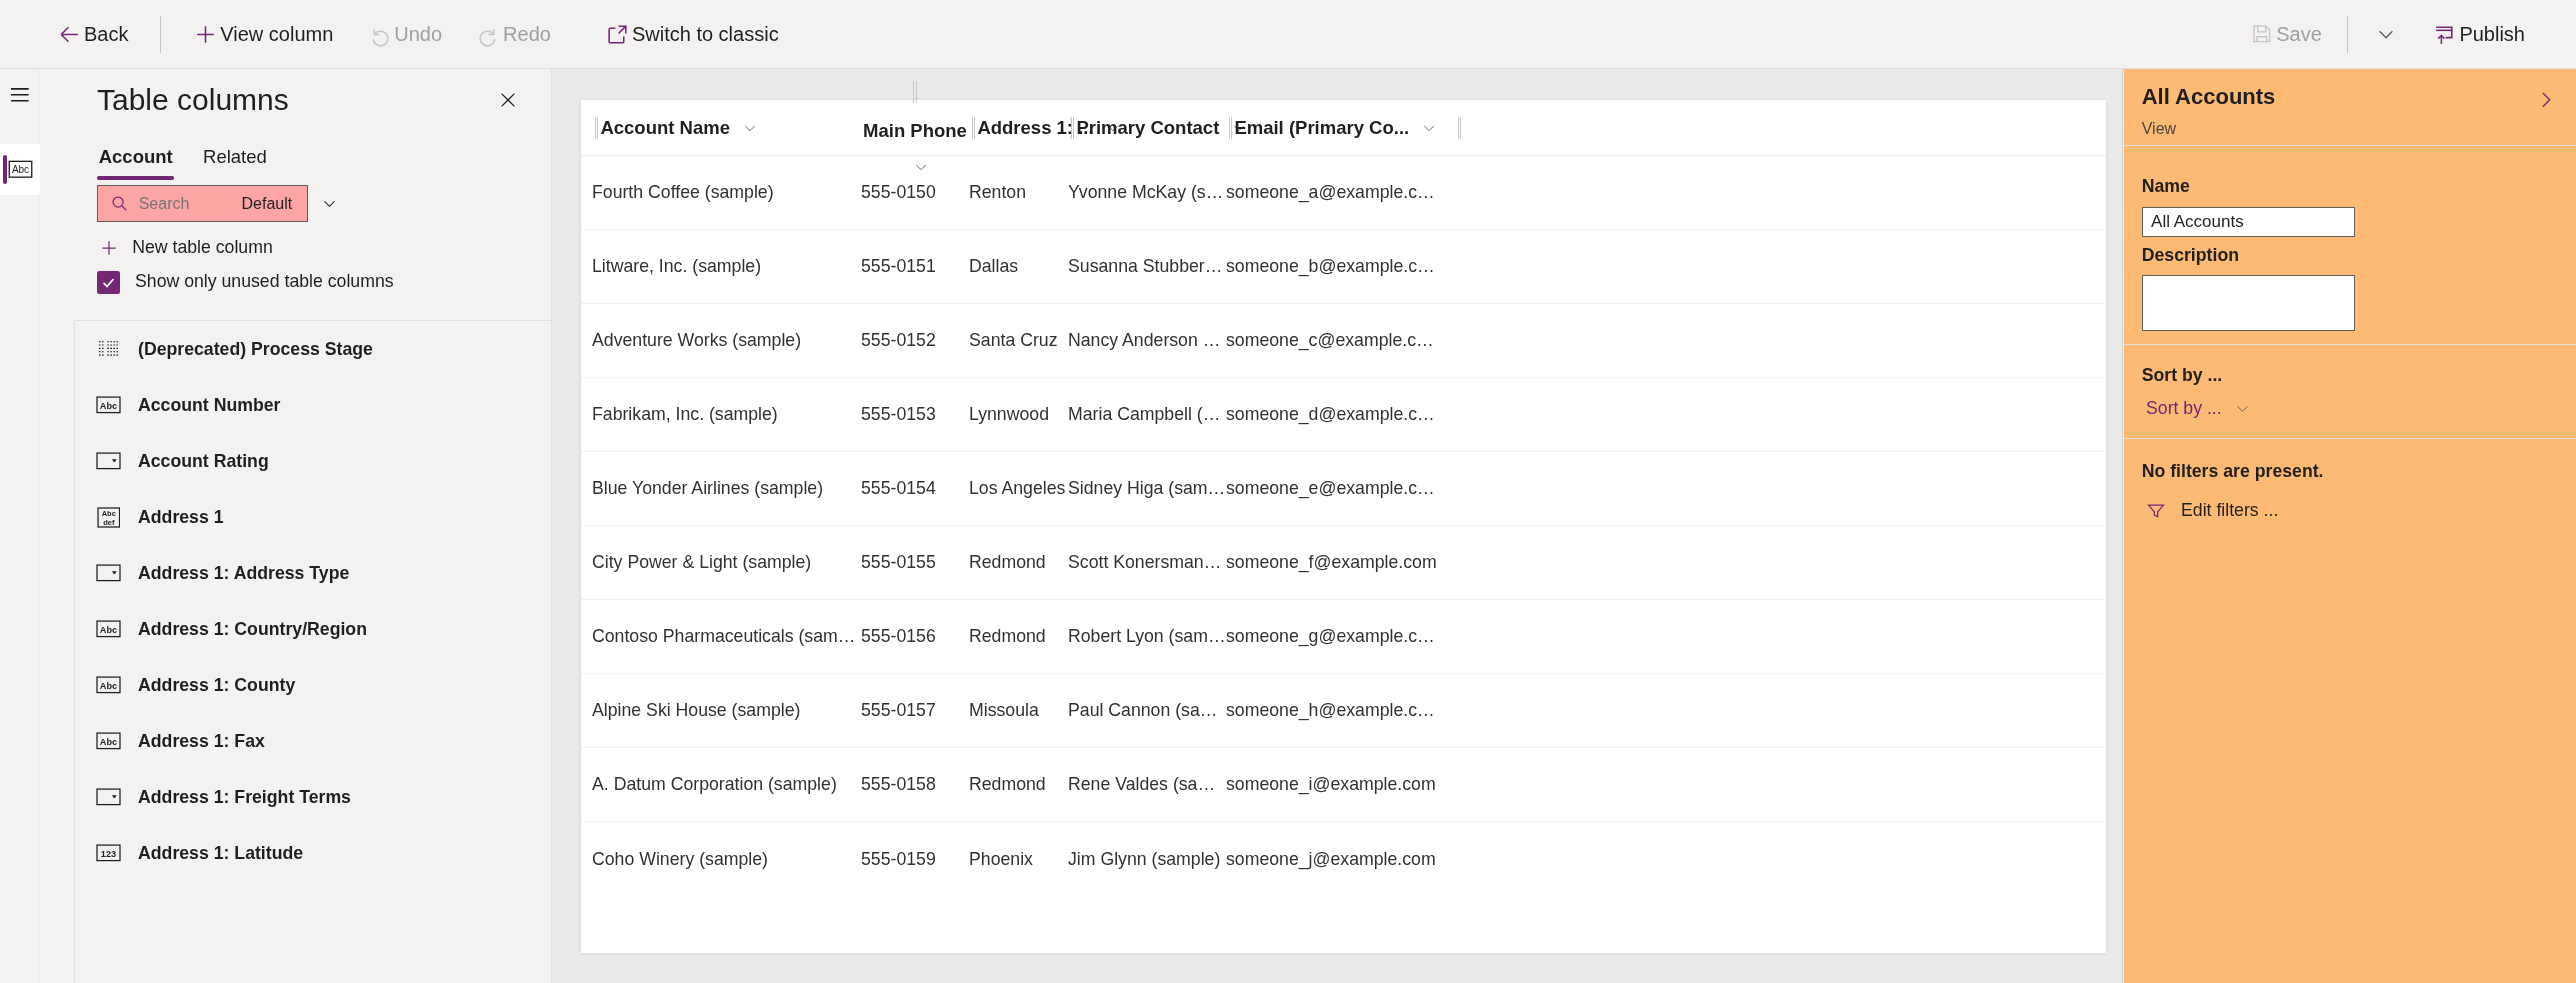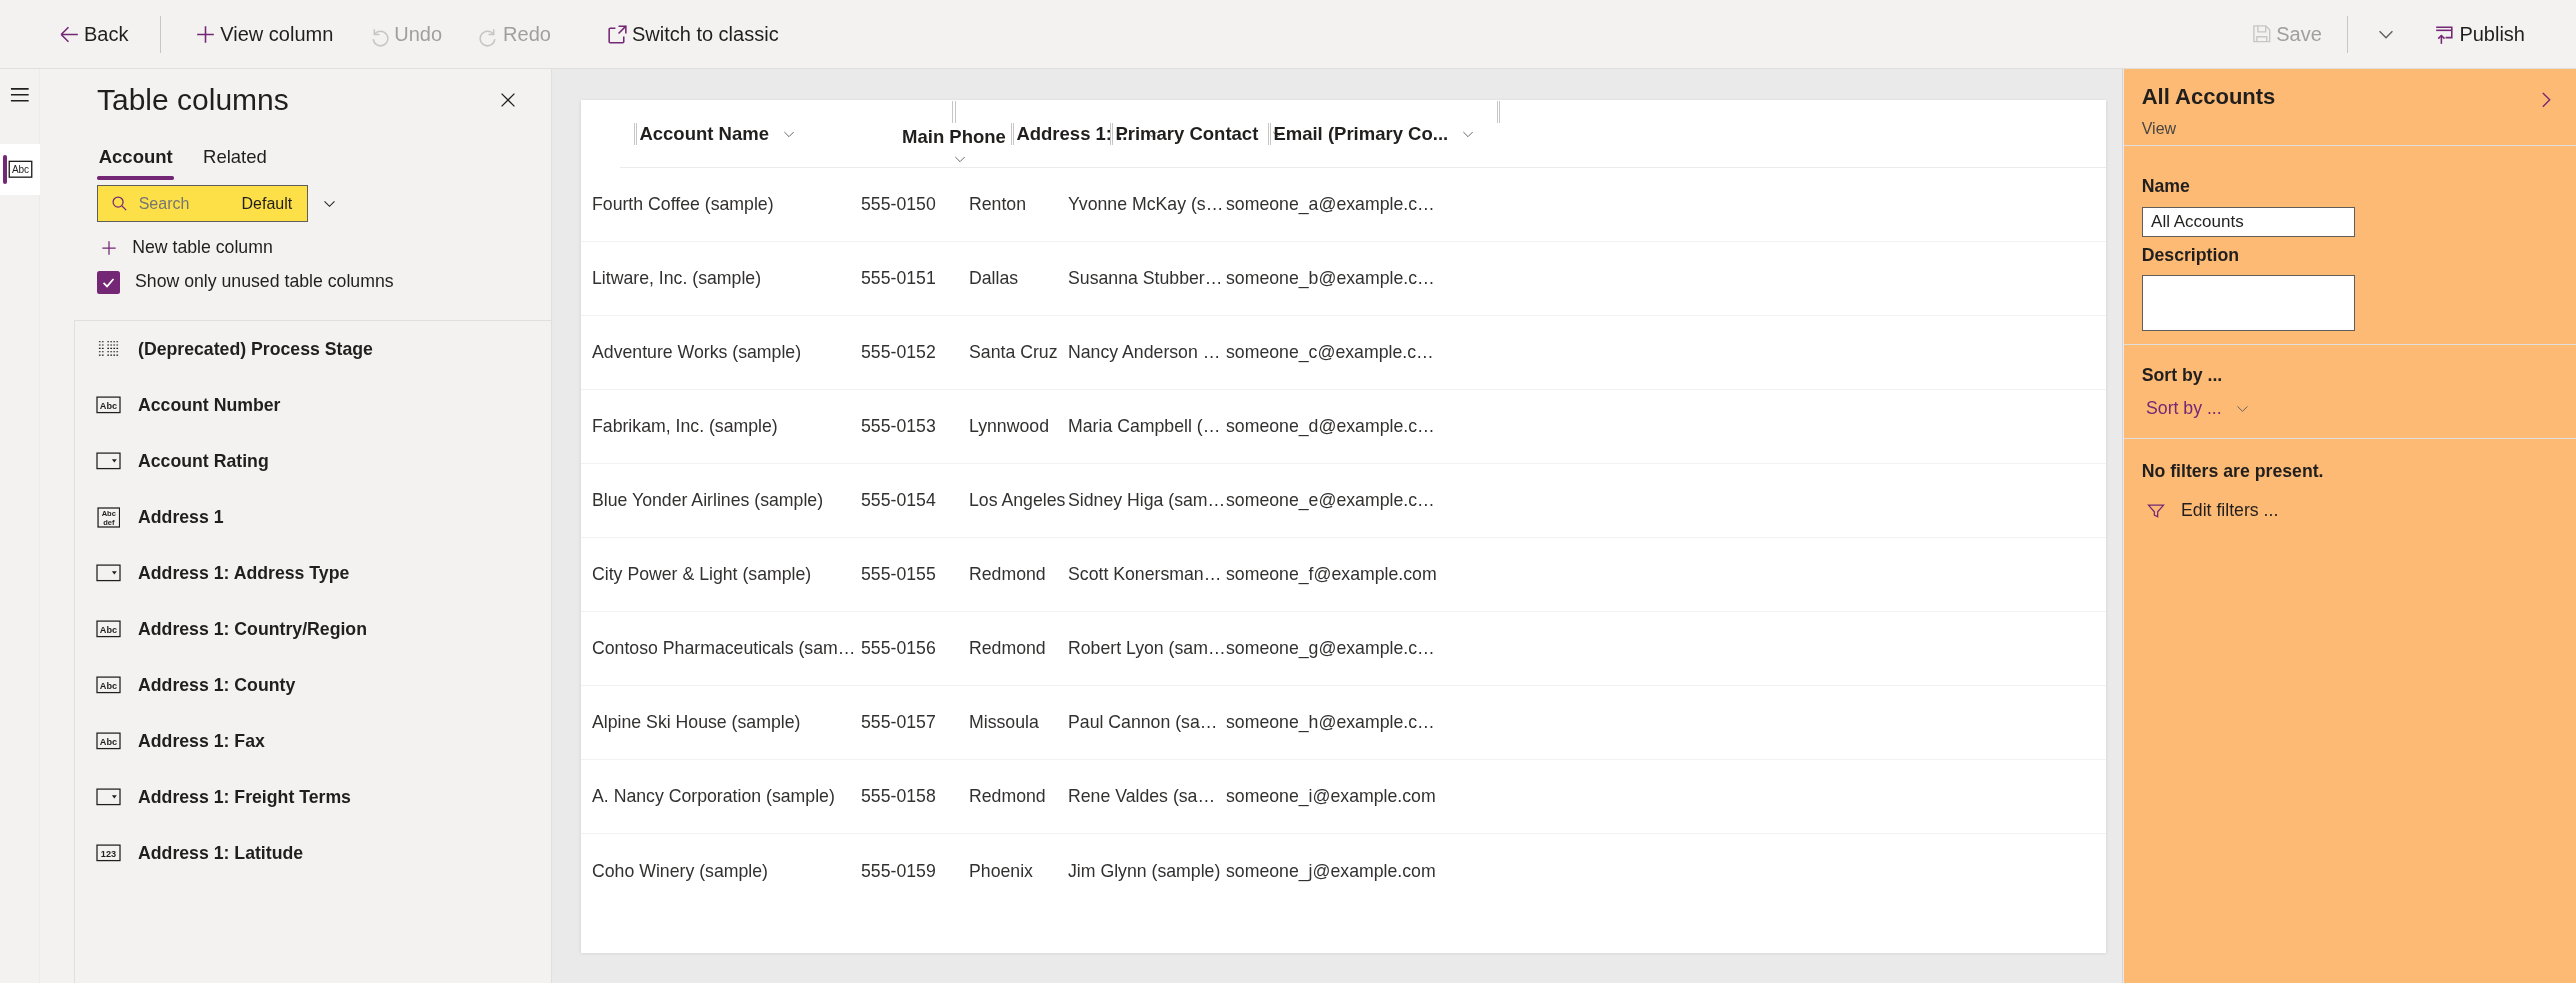--- a/index.html
+++ b/index.html
@@ -75,21 +75,21 @@
     cursor: pointer; color: #201f1e; position: relative;
   }
   .tab.active { font-weight: 600; }
   .tab.active::after {
     content: ""; position: absolute; left: 0; right: 0; bottom: 0;
     height: 3.4px; background: #742774; border-radius: 1.7px;
   }
 
   .searchrow {
     position: absolute; left: 57px; top: 116px; width: 211px; height: 37px;
-    display: flex; background: #fde047; border: 0.8px solid #605e5c;
+    display: flex; background: #fca5a5; border: 0.8px solid #605e5c;
   }
   .searchbox { flex: 1; display: flex; align-items: center; gap: 8.4px; padding-left: 11.8px; }
   .searchbox input {
     border: 0; outline: 0; background: transparent; width: 93px;
     font-family: "Liberation Sans", sans-serif; font-size: 16px; color: #605e5c;
   }
   .search-div { width: 0.8px; background: #8a8886; margin: 3.4px 0; }
   .filtersel {
     display: flex; align-items: center; gap: 29px; padding: 0 10px 0 11.8px;
     font-size: 16px; color: #201f1e; cursor: pointer; white-space: nowrap;
@@ -140,23 +140,22 @@
     position: absolute; left: 553px; top: 69px; width: 1570px; height: 915px;
     background: #ebeaea;
     border-right: 0.8px solid #d6d4d2;
   }
   .gridcard {
     position: absolute; left: 28px; top: 31px; width: 1525px; height: 853px;
     background: #ffffff;
     box-shadow: 0 0.8px 3.4px rgba(0,0,0,0.13);
   }
   .gheadrow {
-    display: flex; height: 68px; 
+    display: flex; height: 56px; align-items: center;
     border-bottom: 0.8px solid #edebe9;
-    margin-left: 39px;
   }
   .gcell { display: flex; align-items: center; flex: 0 0 auto; }
   .gh {
     display: flex; align-items: center; height: 56px; gap: 0;
     font-size: 18.5px; font-weight: 600; color: #201f1e; white-space: nowrap;
   }
   .ghandle {
     width: 8.4px; height: 23.6px; flex: 0 0 auto; display: flex; align-items: center; justify-content: center;
     cursor: col-resize;
   }
@@ -633,21 +632,21 @@
       <div class="gd c4">someone_g@example.com</div>
     </div>
     <div class="growrow">
       <div class="gd c0">Alpine Ski House (sample)</div>
       <div class="gd c1">555-0157</div>
       <div class="gd c2">Missoula</div>
       <div class="gd c3">Paul Cannon (sample)</div>
       <div class="gd c4">someone_h@example.com</div>
     </div>
     <div class="growrow">
-      <div class="gd c0">A. Nancy Corporation (sample)</div>
+      <div class="gd c0">A. Datum Corporation (sample)</div>
       <div class="gd c1">555-0158</div>
       <div class="gd c2">Redmond</div>
       <div class="gd c3">Rene Valdes (sample)</div>
       <div class="gd c4">someone_i@example.com</div>
     </div>
     <div class="growrow">
       <div class="gd c0">Coho Winery (sample)</div>
       <div class="gd c1">555-0159</div>
       <div class="gd c2">Phoenix</div>
       <div class="gd c3">Jim Glynn (sample)</div>

